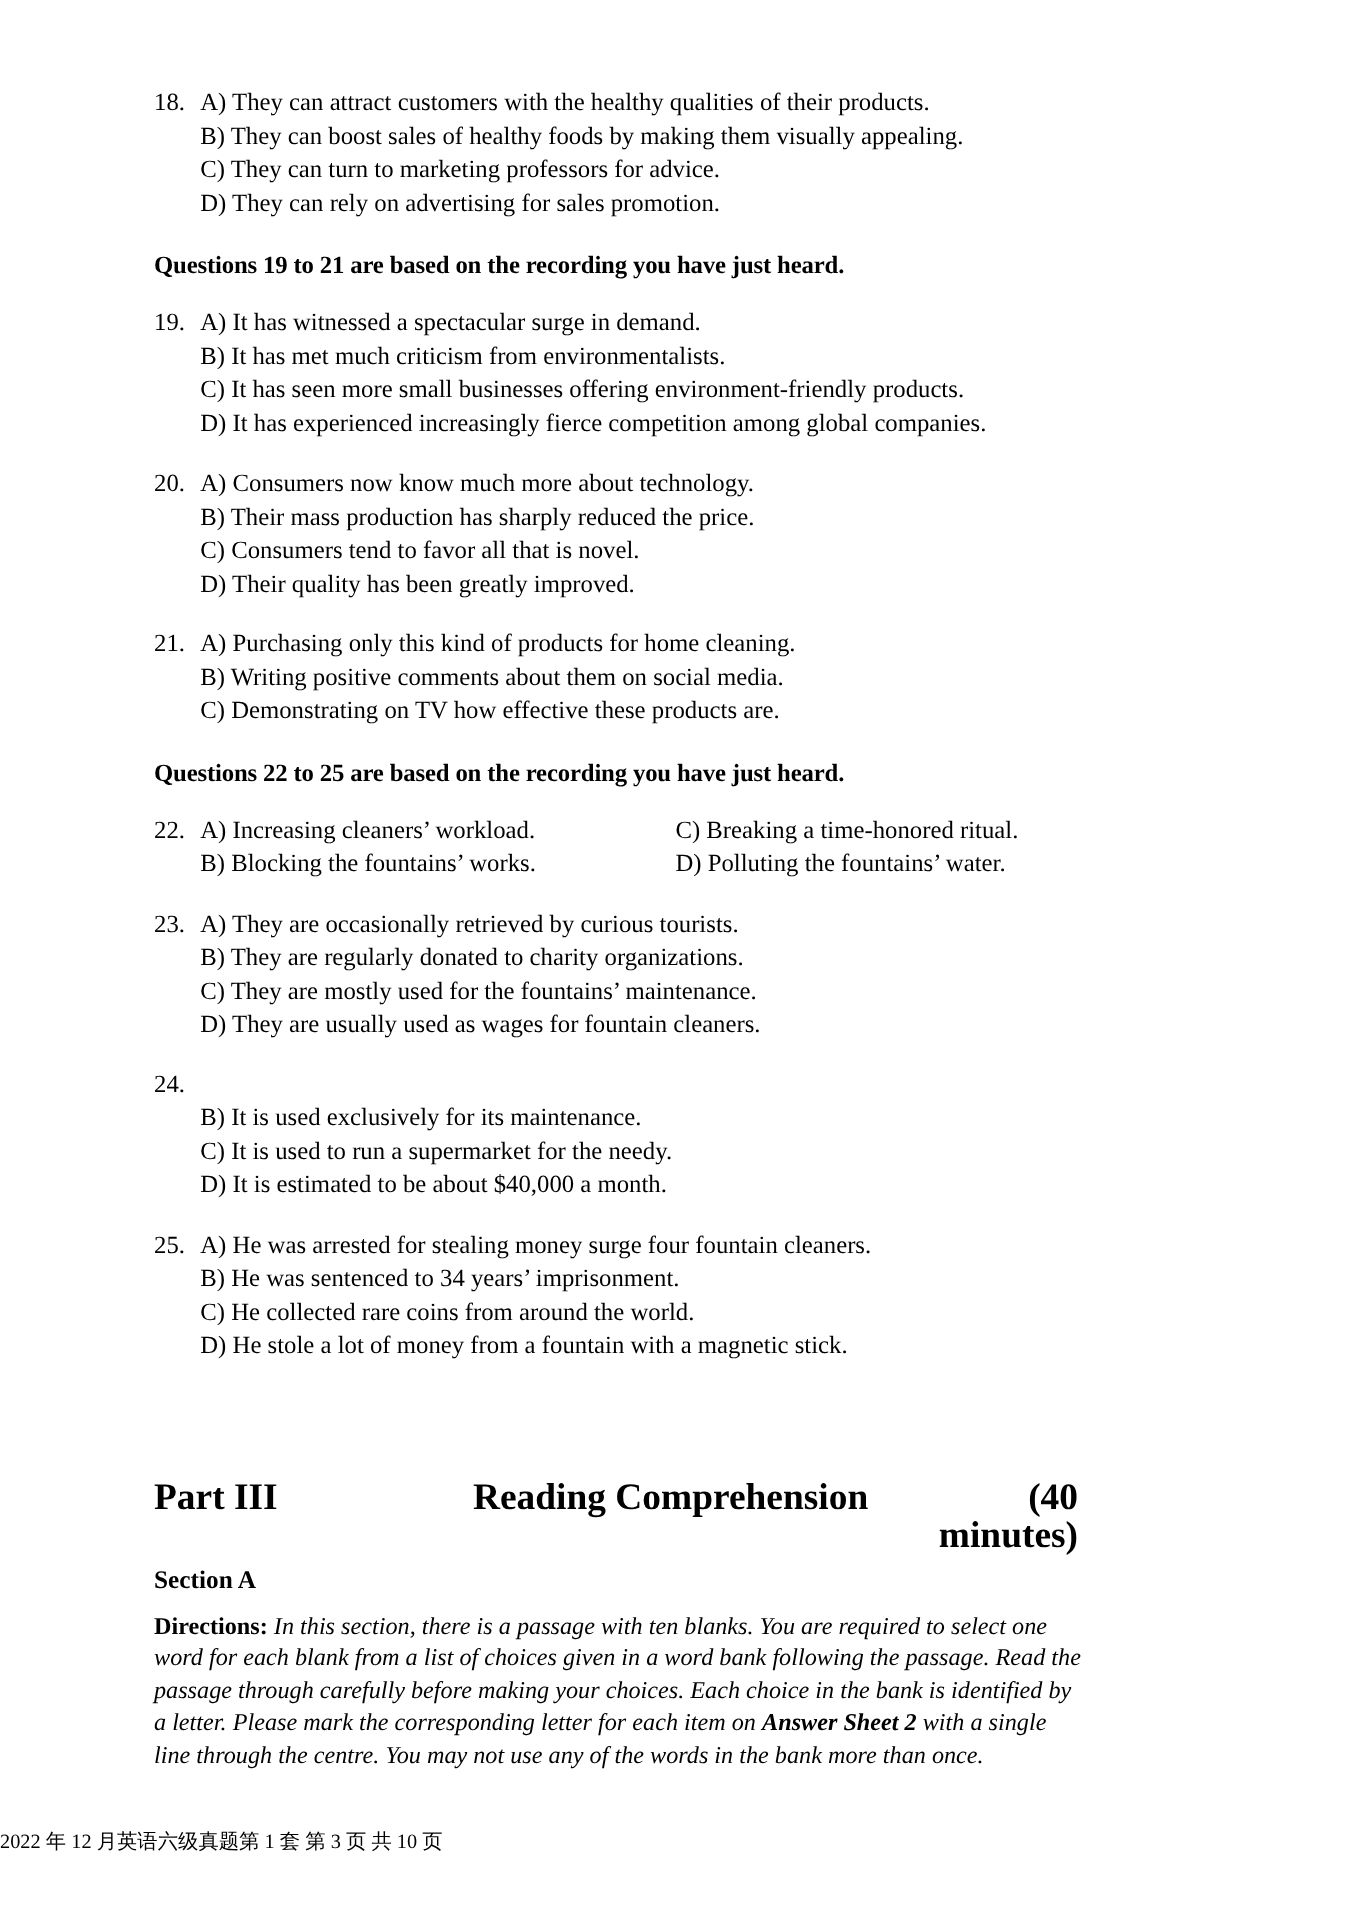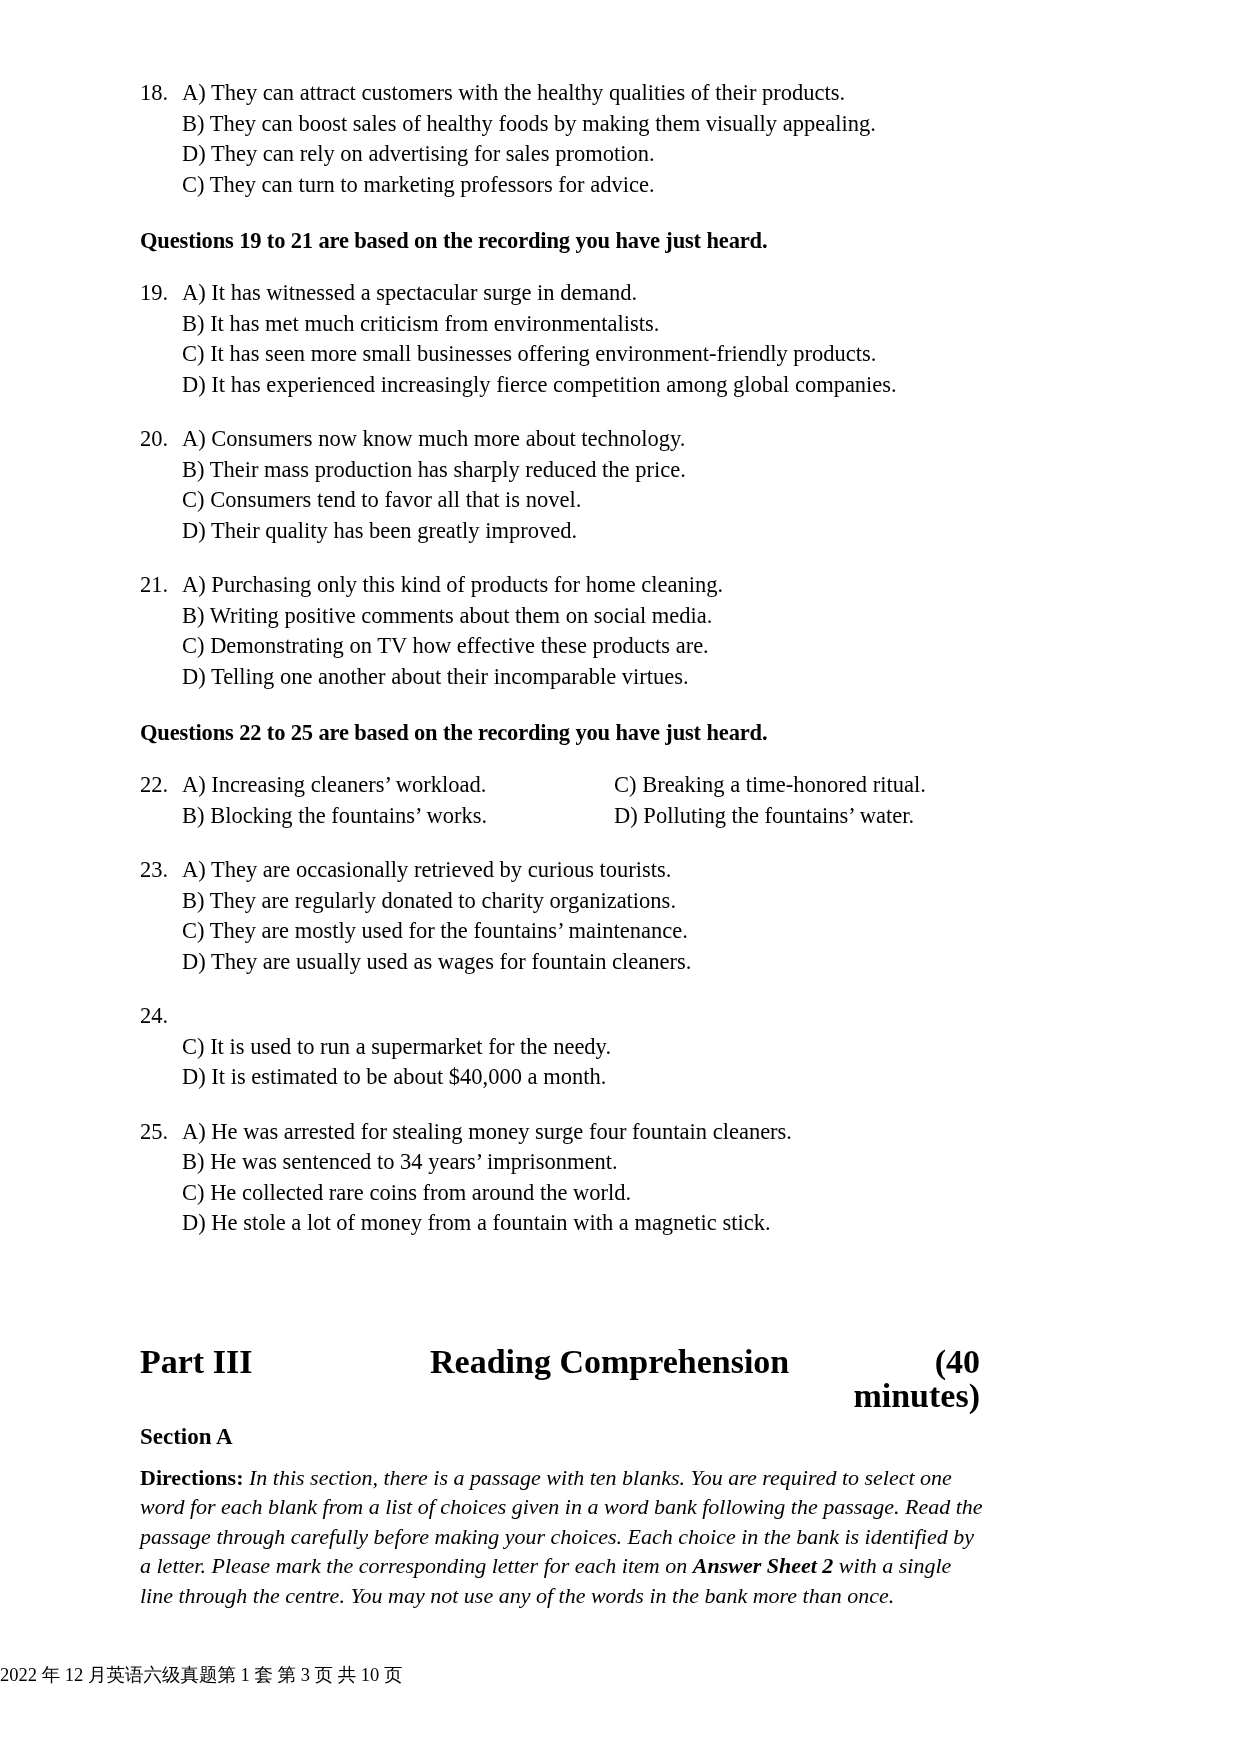--- a/index.html
+++ b/index.html
@@ -134,25 +134,25 @@
       <div class="qrow">
         <span class="qnum">18.</span>
         <span class="opt">A) They can attract customers with the healthy qualities of their products.</span>
       </div>
       <div class="qrow">
         <span class="qnum blank"></span>
         <span class="opt">B) They can boost sales of healthy foods by making them visually appealing.</span>
       </div>
       <div class="qrow">
         <span class="qnum blank"></span>
+        <span class="opt">C) They can turn to marketing professors for advice.</span>
+      </div>
+      <div class="qrow">
+        <span class="qnum blank"></span>
         <span class="opt">D) They can rely on advertising for sales promotion.</span>
-      </div>
-      <div class="qrow">
-        <span class="qnum blank"></span>
-        <span class="opt">C) They can turn to marketing professors for advice.</span>
       </div>
     </div>
 
     <div class="qheader">Questions 19 to 21 are based on the recording you have just heard.</div>
 
     <div class="qblock">
       <div class="qrow">
         <span class="qnum">19.</span>
         <span class="opt">A) It has witnessed a spectacular surge in demand.</span>
       </div>
@@ -194,24 +194,20 @@
         <span class="qnum">21.</span>
         <span class="opt">A) Purchasing only this kind of products for home cleaning.</span>
       </div>
       <div class="qrow">
         <span class="qnum blank"></span>
         <span class="opt">B) Writing positive comments about them on social media.</span>
       </div>
       <div class="qrow">
         <span class="qnum blank"></span>
         <span class="opt">C) Demonstrating on TV how effective these products are.</span>
-      </div>
-      <div class="qrow">
-        <span class="qnum blank"></span>
-        <span class="opt">D) Telling one another about their incomparable virtues.</span>
       </div>
     </div>
 
     <div class="qheader">Questions 22 to 25 are based on the recording you have just heard.</div>
 
     <div class="qblock">
       <div class="qrow two-col">
         <span class="qnum">22.</span>
         <span class="opt col-a">A) Increasing cleaners’ workload.</span>
         <span class="opt col-b">C) Breaking a time-honored ritual.</span>
@@ -241,20 +237,24 @@
         <span class="opt">D) They are usually used as wages for fountain cleaners.</span>
       </div>
     </div>
 
     <div class="qblock">
       <div class="qrow">
         <span class="qnum">24.</span>
       </div>
       <div class="qrow">
         <span class="qnum blank"></span>
+        <span class="opt">B) It is used exclusively for its maintenance.</span>
+      </div>
+      <div class="qrow">
+        <span class="qnum blank"></span>
         <span class="opt">C) It is used to run a supermarket for the needy.</span>
       </div>
       <div class="qrow">
         <span class="qnum blank"></span>
         <span class="opt">D) It is estimated to be about $40,000 a month.</span>
       </div>
     </div>
 
     <div class="qblock">
       <div class="qrow">

